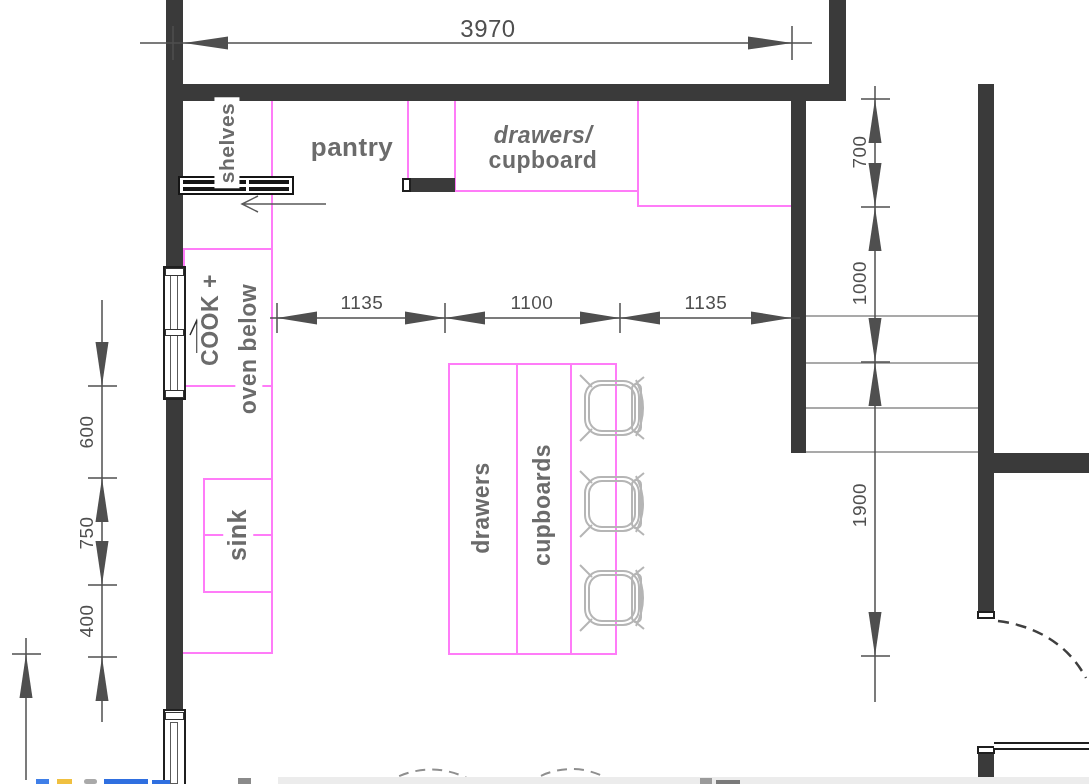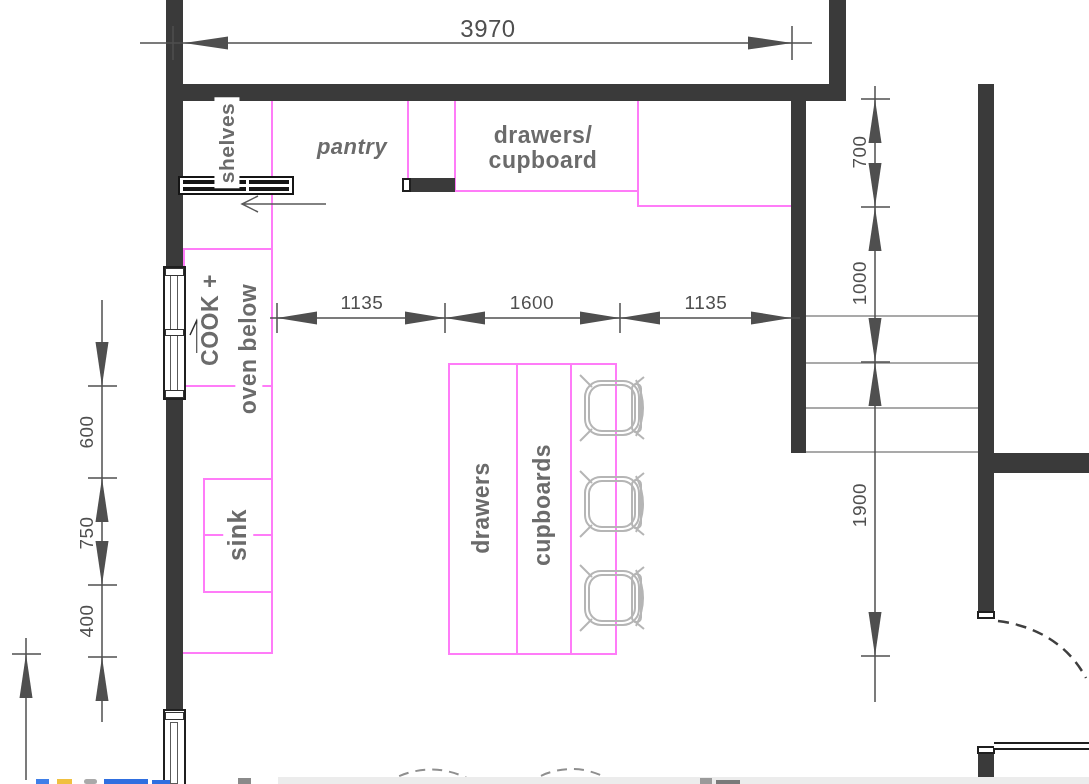--- a/index.html
+++ b/index.html
@@ -171,33 +171,33 @@
       <use href="#stool" x="612" y="598"></use>
     </g>
 
     <path d="M998,621 C1038,626 1069,646 1086,678" stroke="#3f3f3f" stroke-width="2.5" stroke-dasharray="11 7" fill="none"></path>
     <path d="M384,784 Q431,755 478,784" stroke="#8f8f8f" stroke-width="2" stroke-dasharray="10 7" fill="none"></path>
     <path d="M526,784 Q572,754 617,784" stroke="#8f8f8f" stroke-width="2" stroke-dasharray="10 7" fill="none"></path>
   </svg>
 
   <div class="dimtext" style="left:488px;top:29px;font-size:24px;">3970</div>
   <div class="dimtext" style="left:362px;top:303px;">1135</div>
-  <div class="dimtext" style="left:532px;top:303px;">1600</div>
+  <div class="dimtext" style="left:532px;top:303px;">1100</div>
   <div class="dimtext" style="left:706px;top:303px;">1135</div>
   <div class="dimtext v" style="left:860px;top:152px;">700</div>
   <div class="dimtext v" style="left:860px;top:283px;">1000</div>
   <div class="dimtext v" style="left:860px;top:505px;">1900</div>
   <div class="dimtext v" style="left:87px;top:432px;">600</div>
   <div class="dimtext v" style="left:87px;top:533px;">750</div>
   <div class="dimtext v" style="left:87px;top:621px;">400</div>
 
   <div class="lbl v" style="left:227px;top:143px;font-size:21px;">shelves</div>
-  <div class="lbl" style="left:352px;top:147px;font-size:22px;font-style:italic;">pantry</div>
+  <div class="lbl" style="left:352px;top:147px;font-size:26px;">pantry</div>
   <div class="lbl" style="left:543px;top:148px;font-size:23px;">
-    <span style="display:block;">drawers/</span>
+    <span style="display:block;font-style:italic;">drawers/</span>
     <span style="display:block;">cupboard</span>
   </div>
   <div class="lbl v" style="left:211px;top:320px;font-size:23px;">COOK +</div>
   <div class="lbl v" style="left:249px;top:349px;font-size:23px;">oven below</div>
   <div class="lbl v" style="left:238px;top:535px;font-size:25px;">sink</div>
   <div class="lbl v" style="left:482px;top:508px;font-size:23px;">drawers</div>
   <div class="lbl v" style="left:543px;top:505px;font-size:23px;">cupboards</div>
 
   <div class="bstrip" style="left:278px;top:777px;width:811px;height:7px;"></div>
   <div class="bfrag" style="left:36px;top:779px;width:13px;height:5px;background:#3f7fe8;"></div>

